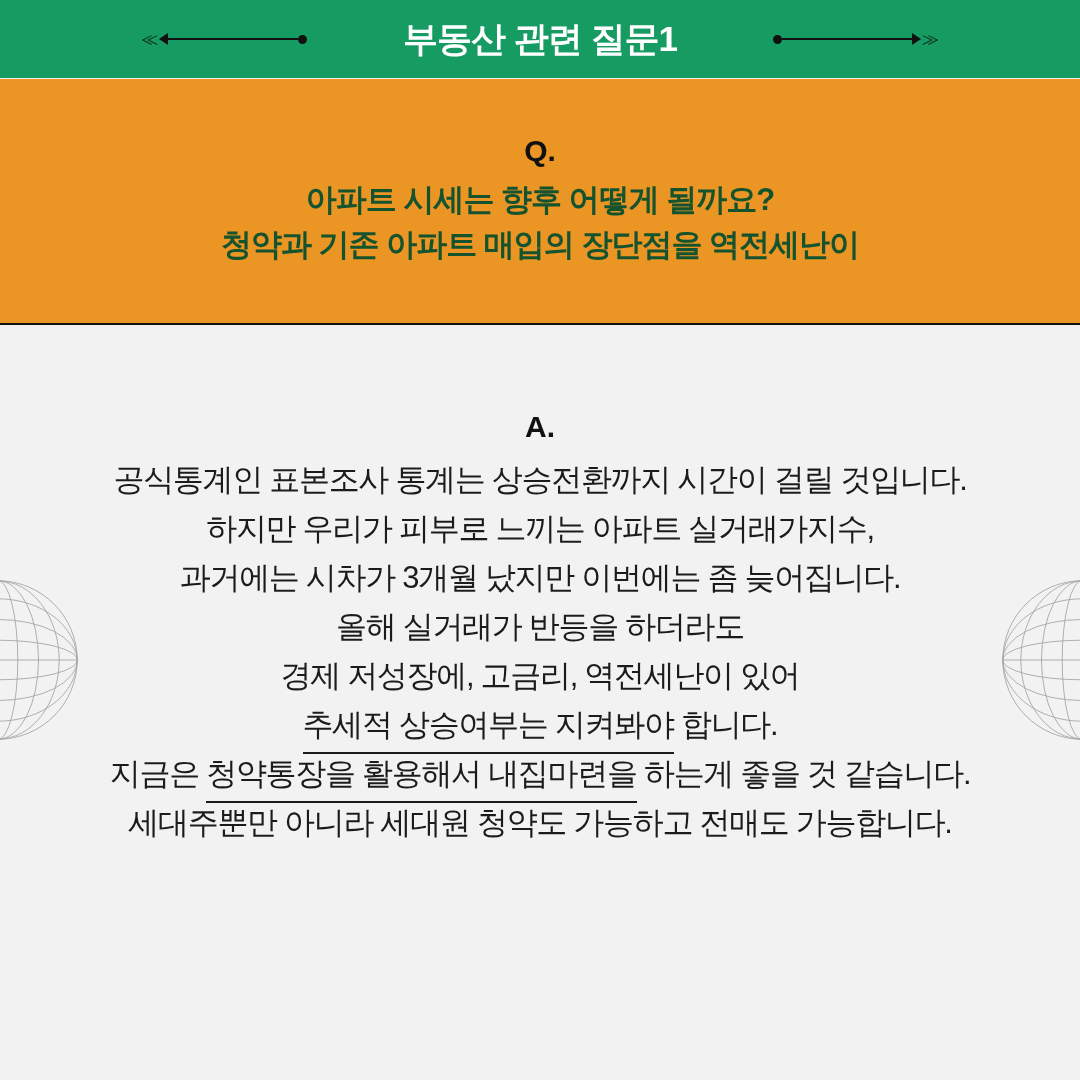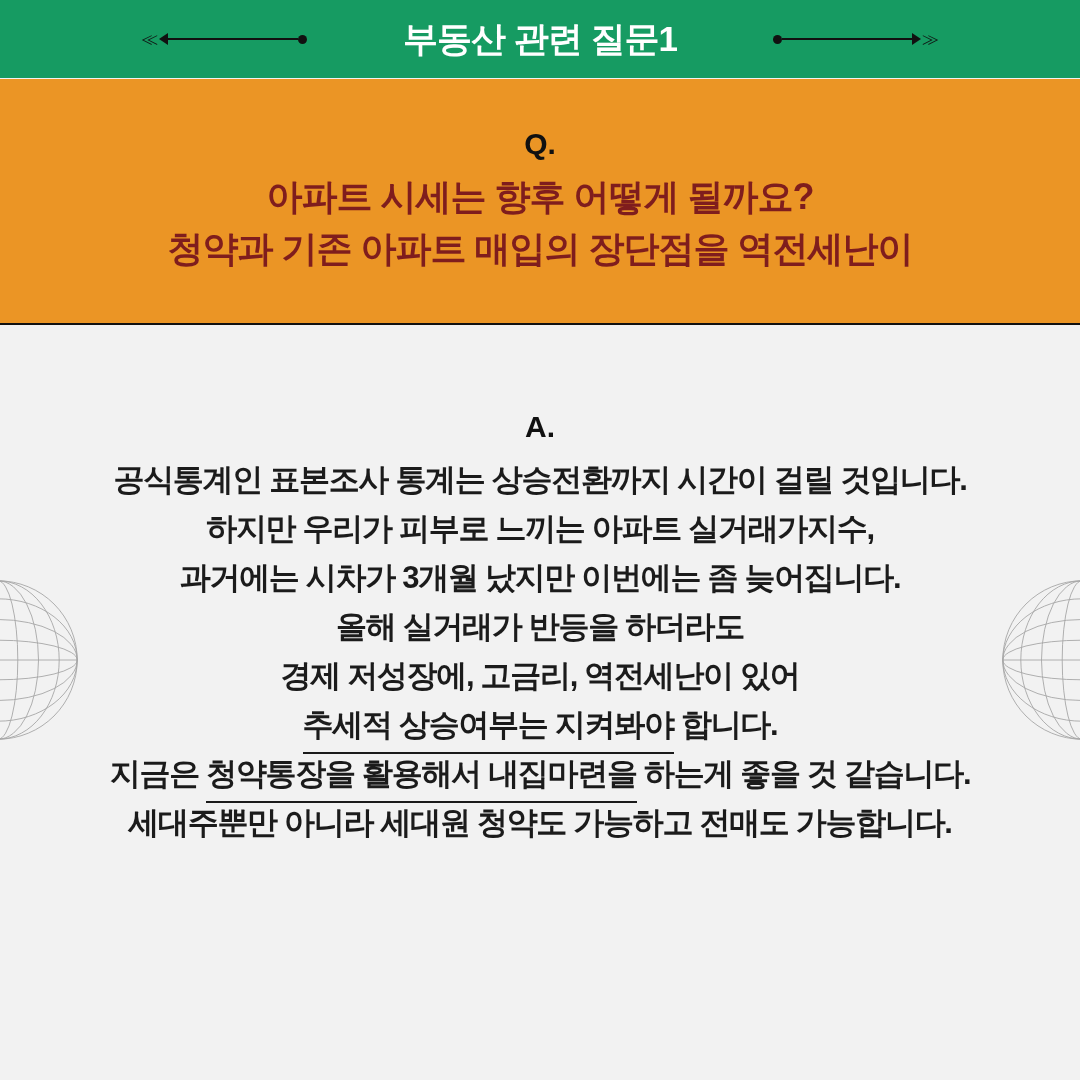--- a/index.html
+++ b/index.html
@@ -93,23 +93,23 @@
     box-sizing: border-box;
   }
   .q-mark {
     font-size: 30px;
     font-weight: bold;
     color: #111;
     margin-bottom: 10px;
     letter-spacing: 0;
   }
   .q-line {
-    font-size: 36px;
-    font-weight: bold;
-    color: #7f1d1d;
+    font-size: 31px;
+    font-weight: bold;
+    color: #14532d;
     line-height: 1.45;
     letter-spacing: -1px;
     white-space: nowrap;
   }
 
   
   .answer-block {
     position: absolute;
     left: 0;
     top: 410px;
@@ -118,21 +118,21 @@
     z-index: 2;
   }
   .a-mark {
     font-size: 30px;
     font-weight: bold;
     color: #111;
     margin-bottom: 12px;
   }
   .a-line {
     font-size: 31px;
-    font-weight: bold;
+    font-weight: normal;
     color: #1b1b1b;
     line-height: 1.58;
     letter-spacing: -1.3px;
     white-space: nowrap;
   }
   .a-line .ul {
     border-bottom: 2px solid #1b1b1b;
     padding-bottom: 10px;
   }
 

